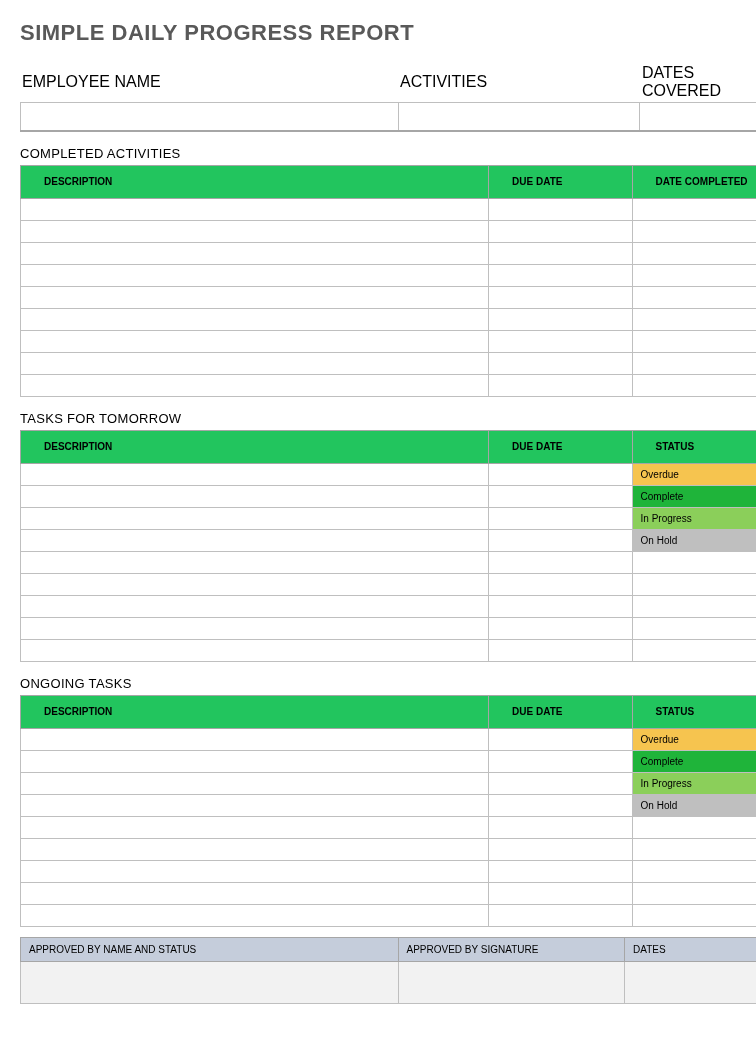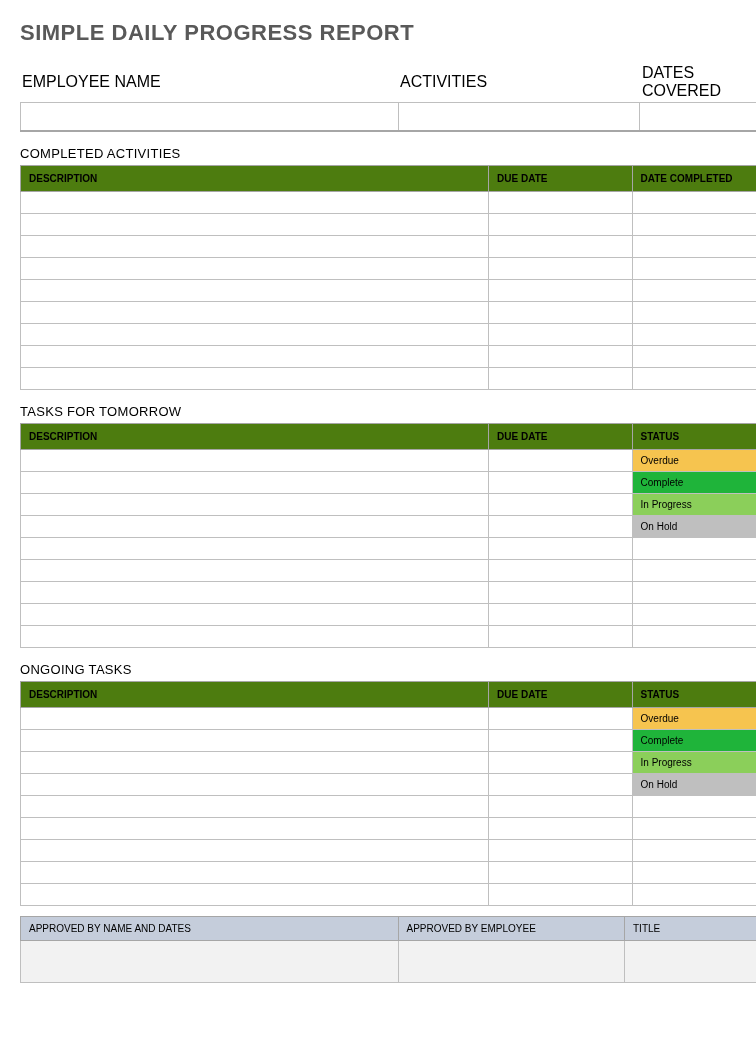--- a/index.html
+++ b/index.html
@@ -43,27 +43,27 @@
     padding: 0 0 2px 2px;
     height: auto;
     background: transparent;
     margin-left: 40px;
   }
   .info-table { border-bottom: 2px solid #a6a6a6; }
   .info-wrap { margin-bottom: 4px; }
 
   
   .data-table th {
-    background: #4d7c0f;
+    background: #22c55e;
     border: 1px solid #a6a6a6;
     text-align: left;
     font-size: 10px;
     font-weight: bold;
-    padding: 6px 8px;
-    height: 26px;
+    padding: 6px 23px;
+    height: 33px;
   }
   .data-table td {
     border: 1px solid #bfbfbf;
     height: 22px;
     padding: 3px 8px;
     font-size: 10px;
     background: #fff;
   }
   .status-overdue     { background: #f6c44f !important; }
   .status-complete    { background: #1fb43a !important; }
@@ -308,23 +308,23 @@
   <div class="spacer"></div>
 
   <table class="approval-table">
     <colgroup>
         <col style="width:50%">
         <col style="width:30%">
         <col style="width:20%">
       </colgroup>
     <thead>
       <tr>
-        <th><b>APPROVED BY</b><span> NAME AND DATES</span></th>
-        <th><b>APPROVED BY</b><span> EMPLOYEE</span></th>
-        <th><b>TITLE</b></th>
+        <th><b>APPROVED BY</b><span> NAME AND STATUS</span></th>
+        <th><b>APPROVED BY</b><span> SIGNATURE</span></th>
+        <th><b>DATES</b></th>
       </tr>
     </thead>
     <tbody>
       <tr>
         <td></td>
         <td></td>
         <td></td>
       </tr>
     </tbody>
   </table>

